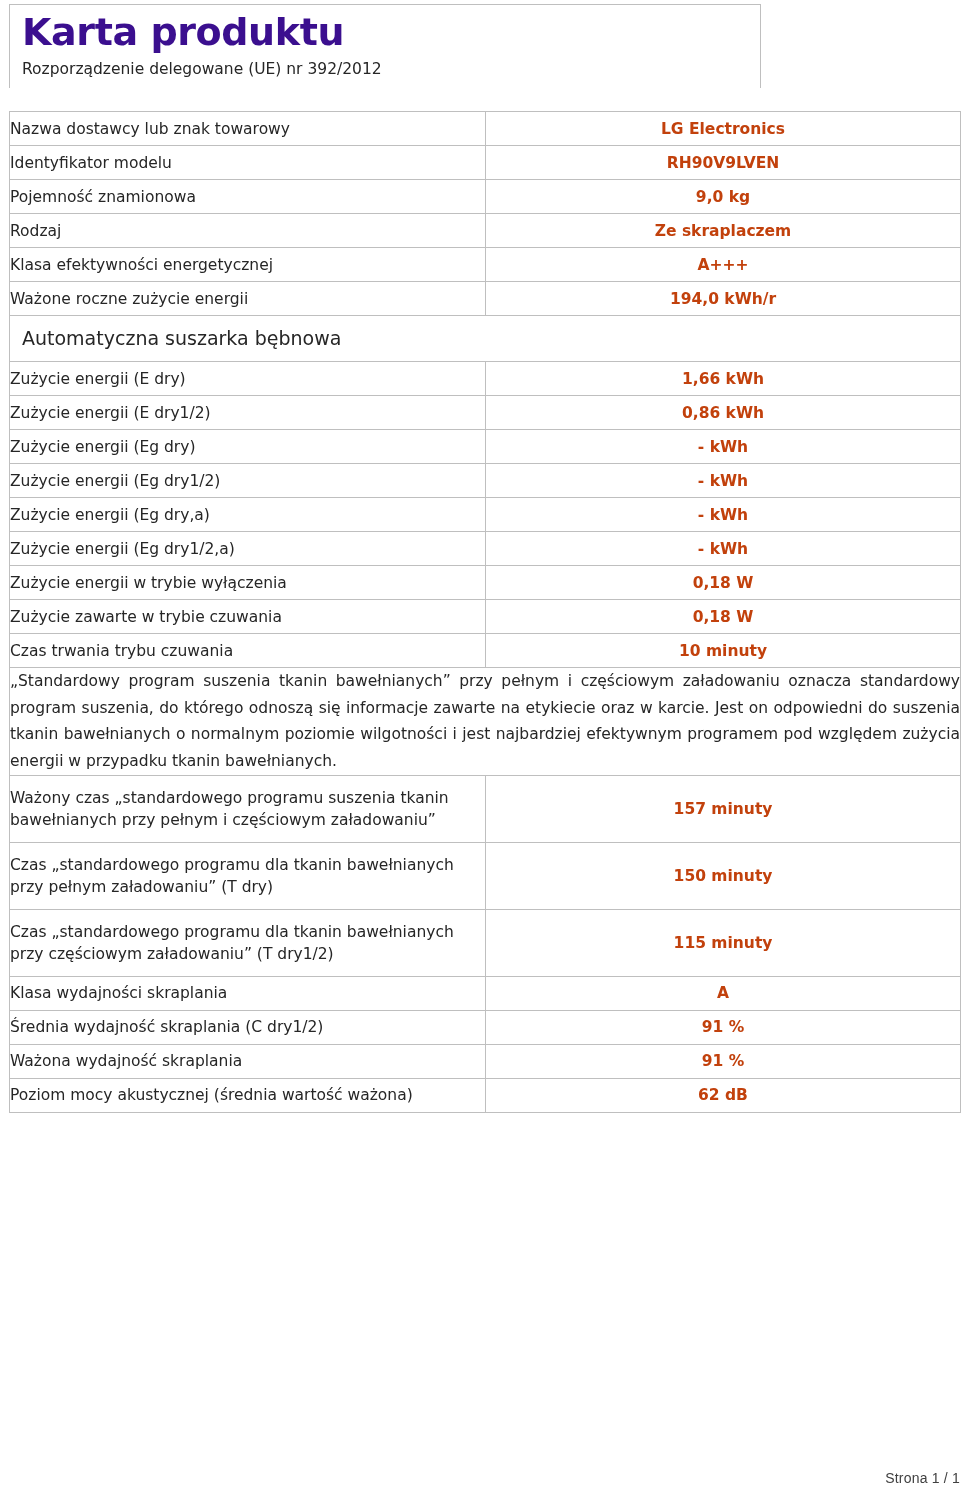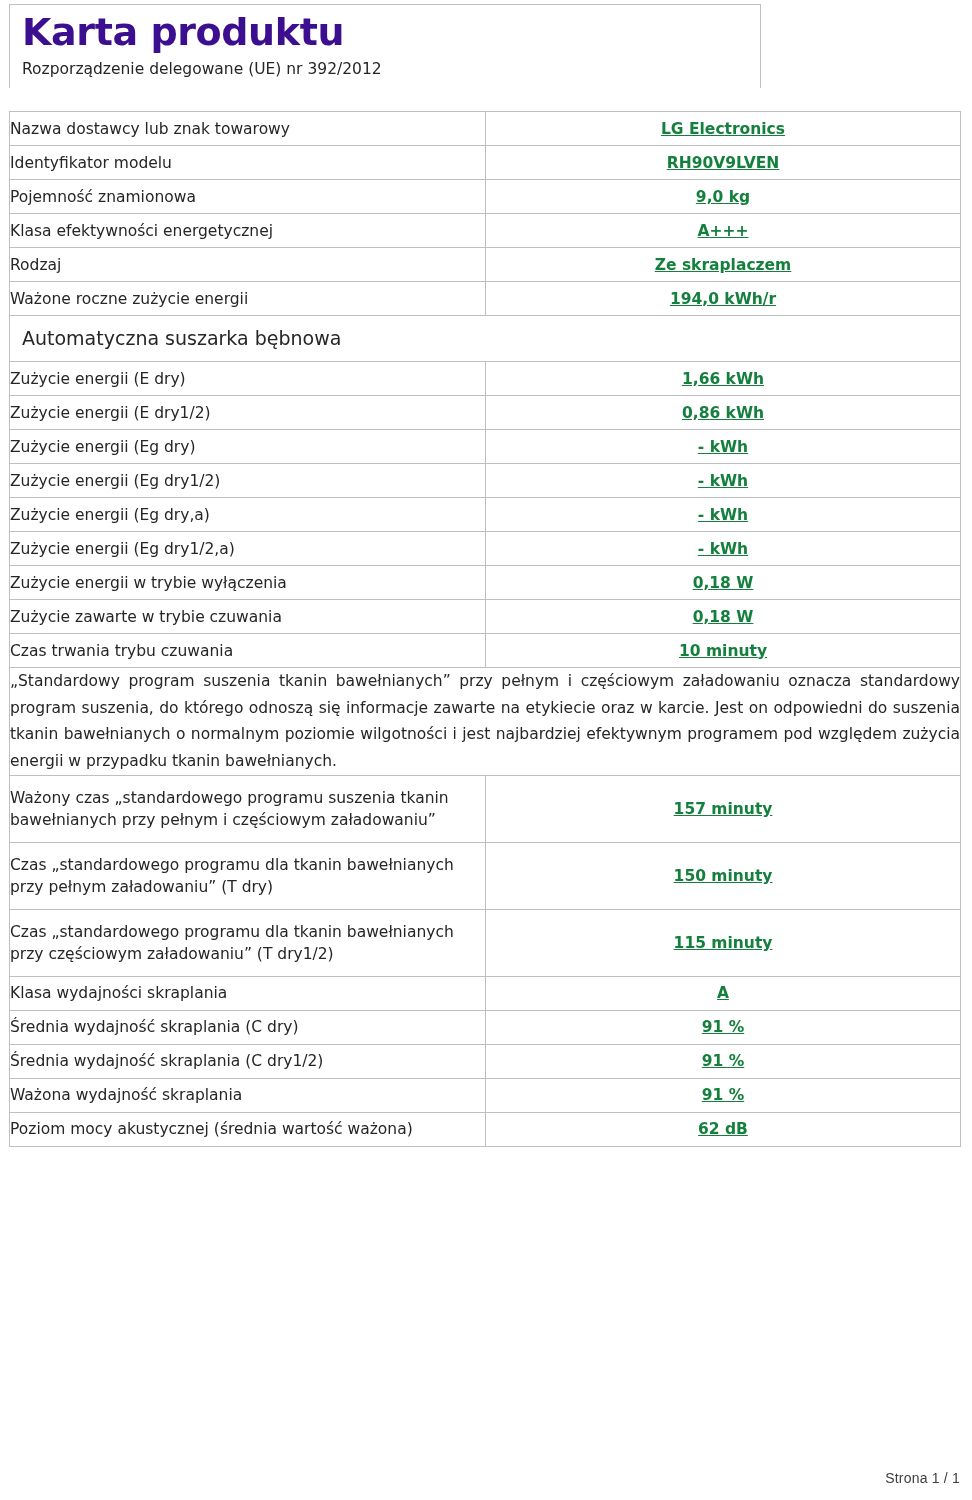--- a/index.html
+++ b/index.html
@@ -73,25 +73,24 @@
 
   .cell-label {
     font-size: 15.5px;
     color: #262626;
     padding: 6px 8px 6px 12px;
     line-height: 1.42;
   }
   .cell-value {
     font-size: 15.5px;
     font-weight: bold;
-    color: #15803d;
+    color: #c2410c;
     text-align: center;
     padding: 6px 8px;
     line-height: 1.42;
-    text-decoration: underline;
   }
 
   tr.row-std td.cell-label,
   tr.row-std td.cell-value { height: 33px; }
 
   tr.row-tall td.cell-label,
   tr.row-tall td.cell-value { height: 66px; }
 
   tr.row-span td {
     height: 33px;
@@ -144,26 +143,26 @@
         </tr>
         <tr class="row-std">
           <td class="cell-label">Identyfikator modelu</td>
           <td class="cell-value">RH90V9LVEN</td>
         </tr>
         <tr class="row-std">
           <td class="cell-label">Pojemność znamionowa</td>
           <td class="cell-value">9,0 kg</td>
         </tr>
         <tr class="row-std">
+          <td class="cell-label">Rodzaj</td>
+          <td class="cell-value">Ze skraplaczem</td>
+        </tr>
+        <tr class="row-std">
           <td class="cell-label">Klasa efektywności energetycznej</td>
           <td class="cell-value">A+++</td>
-        </tr>
-        <tr class="row-std">
-          <td class="cell-label">Rodzaj</td>
-          <td class="cell-value">Ze skraplaczem</td>
         </tr>
         <tr class="row-std">
           <td class="cell-label">Ważone roczne zużycie energii</td>
           <td class="cell-value">194,0 kWh/r</td>
         </tr>
         <tr class="row-span">
           <td colspan="2">Automatyczna suszarka bębnowa</td>
         </tr>
         <tr class="row-std">
           <td class="cell-label">Zużycie energii (E dry)</td>
@@ -214,24 +213,20 @@
         </tr>
         <tr class="row-tall">
           <td class="cell-label">Czas „standardowego programu dla tkanin bawełnianych przy częściowym załadowaniu” (T dry1/2)</td>
           <td class="cell-value">115 minuty</td>
         </tr>
         <tr class="row-std">
           <td class="cell-label">Klasa wydajności skraplania</td>
           <td class="cell-value">A</td>
         </tr>
         <tr class="row-std">
-          <td class="cell-label">Średnia wydajność skraplania (C dry)</td>
-          <td class="cell-value">91 %</td>
-        </tr>
-        <tr class="row-std">
           <td class="cell-label">Średnia wydajność skraplania (C dry1/2)</td>
           <td class="cell-value">91 %</td>
         </tr>
         <tr class="row-std">
           <td class="cell-label">Ważona wydajność skraplania</td>
           <td class="cell-value">91 %</td>
         </tr>
         <tr class="row-std">
           <td class="cell-label">Poziom mocy akustycznej (średnia wartość ważona)</td>
           <td class="cell-value">62 dB</td>

